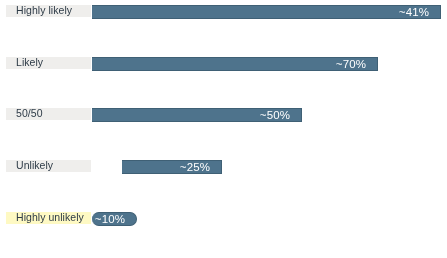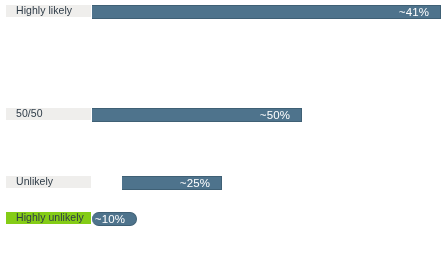--- a/index.html
+++ b/index.html
@@ -79,61 +79,69 @@
     white-space: nowrap;
     padding-right: 11px;
     letter-spacing: 0.1px;
     font-weight: 400;
   }
 
   
   .chart-row.r0 { top: 5px; }
   .chart-row.r1 { top: 57px; }
   .chart-row.r2 { top: 108px; border-radius: 6px; }
-  .chart-row.r3 { top: 176px; }
+  .chart-row.r3 { top: 160px; }
   .chart-row.r4 { top: 212px; }
 
   
 </style>
 </head>
 <body style="background: rgb(255, 255, 255);">
 
 <div id="chart-root">
   <div class="chart-rows">
 
     <div class="chart-row r0">
       <div class="row-label-box" style="background: rgb(239, 238, 236);">
         <span class="row-label-text" style="color: rgb(46, 59, 71);">Highly likely</span>
       </div>
       <div class="row-bar" style="width: 349px; background: rgb(78, 115, 140); border-color: rgb(63, 96, 117);">
         <span class="row-value-text" style="color: rgb(255, 255, 255);">~41%</span>
       </div>
     </div>
 
+    <div class="chart-row r1">
+      <div class="row-label-box" style="background: rgb(239, 238, 236);">
+        <span class="row-label-text" style="color: rgb(46, 59, 71);">Likely</span>
+      </div>
+      <div class="row-bar" style="width: 286px; background: rgb(78, 115, 140); border-color: rgb(63, 96, 117);">
+        <span class="row-value-text" style="color: rgb(255, 255, 255);">~70%</span>
+      </div>
+    </div>
 
     <div class="chart-row r2">
       <div class="row-label-box" style="background: rgb(239, 238, 236);">
         <span class="row-label-text" style="color: rgb(46, 59, 71);">50/50</span>
       </div>
       <div class="row-bar" style="width: 210px; background: rgb(78, 115, 140); border-color: rgb(63, 96, 117);">
         <span class="row-value-text" style="color: rgb(255, 255, 255);">~50%</span>
       </div>
     </div>
 
     <div class="chart-row r3">
       <div class="row-label-box" style="background: rgb(239, 238, 236);">
         <span class="row-label-text" style="color: rgb(46, 59, 71);">Unlikely</span>
       </div>
       <div class="row-bar" style="width: 100px; background: rgb(78, 115, 140); border-color: rgb(63, 96, 117); margin-left: 31px;">
         <span class="row-value-text" style="color: rgb(255, 255, 255);">~25%</span>
       </div>
     </div>
 
     <div class="chart-row r4">
-      <div class="row-label-box" style="background: #84cc16;">
+      <div class="row-label-box" style="background: #fef9c3;">
         <span class="row-label-text" style="color: rgb(46, 59, 71);">Highly unlikely</span>
       </div>
       <div class="row-bar" style="width: 45px; background: rgb(78, 115, 140); border-color: rgb(63, 96, 117); border-radius: 13px;">
         <span class="row-value-text" style="color: rgb(255, 255, 255);">~10%</span>
       </div>
     </div>
 
   </div>
 </div>
 

